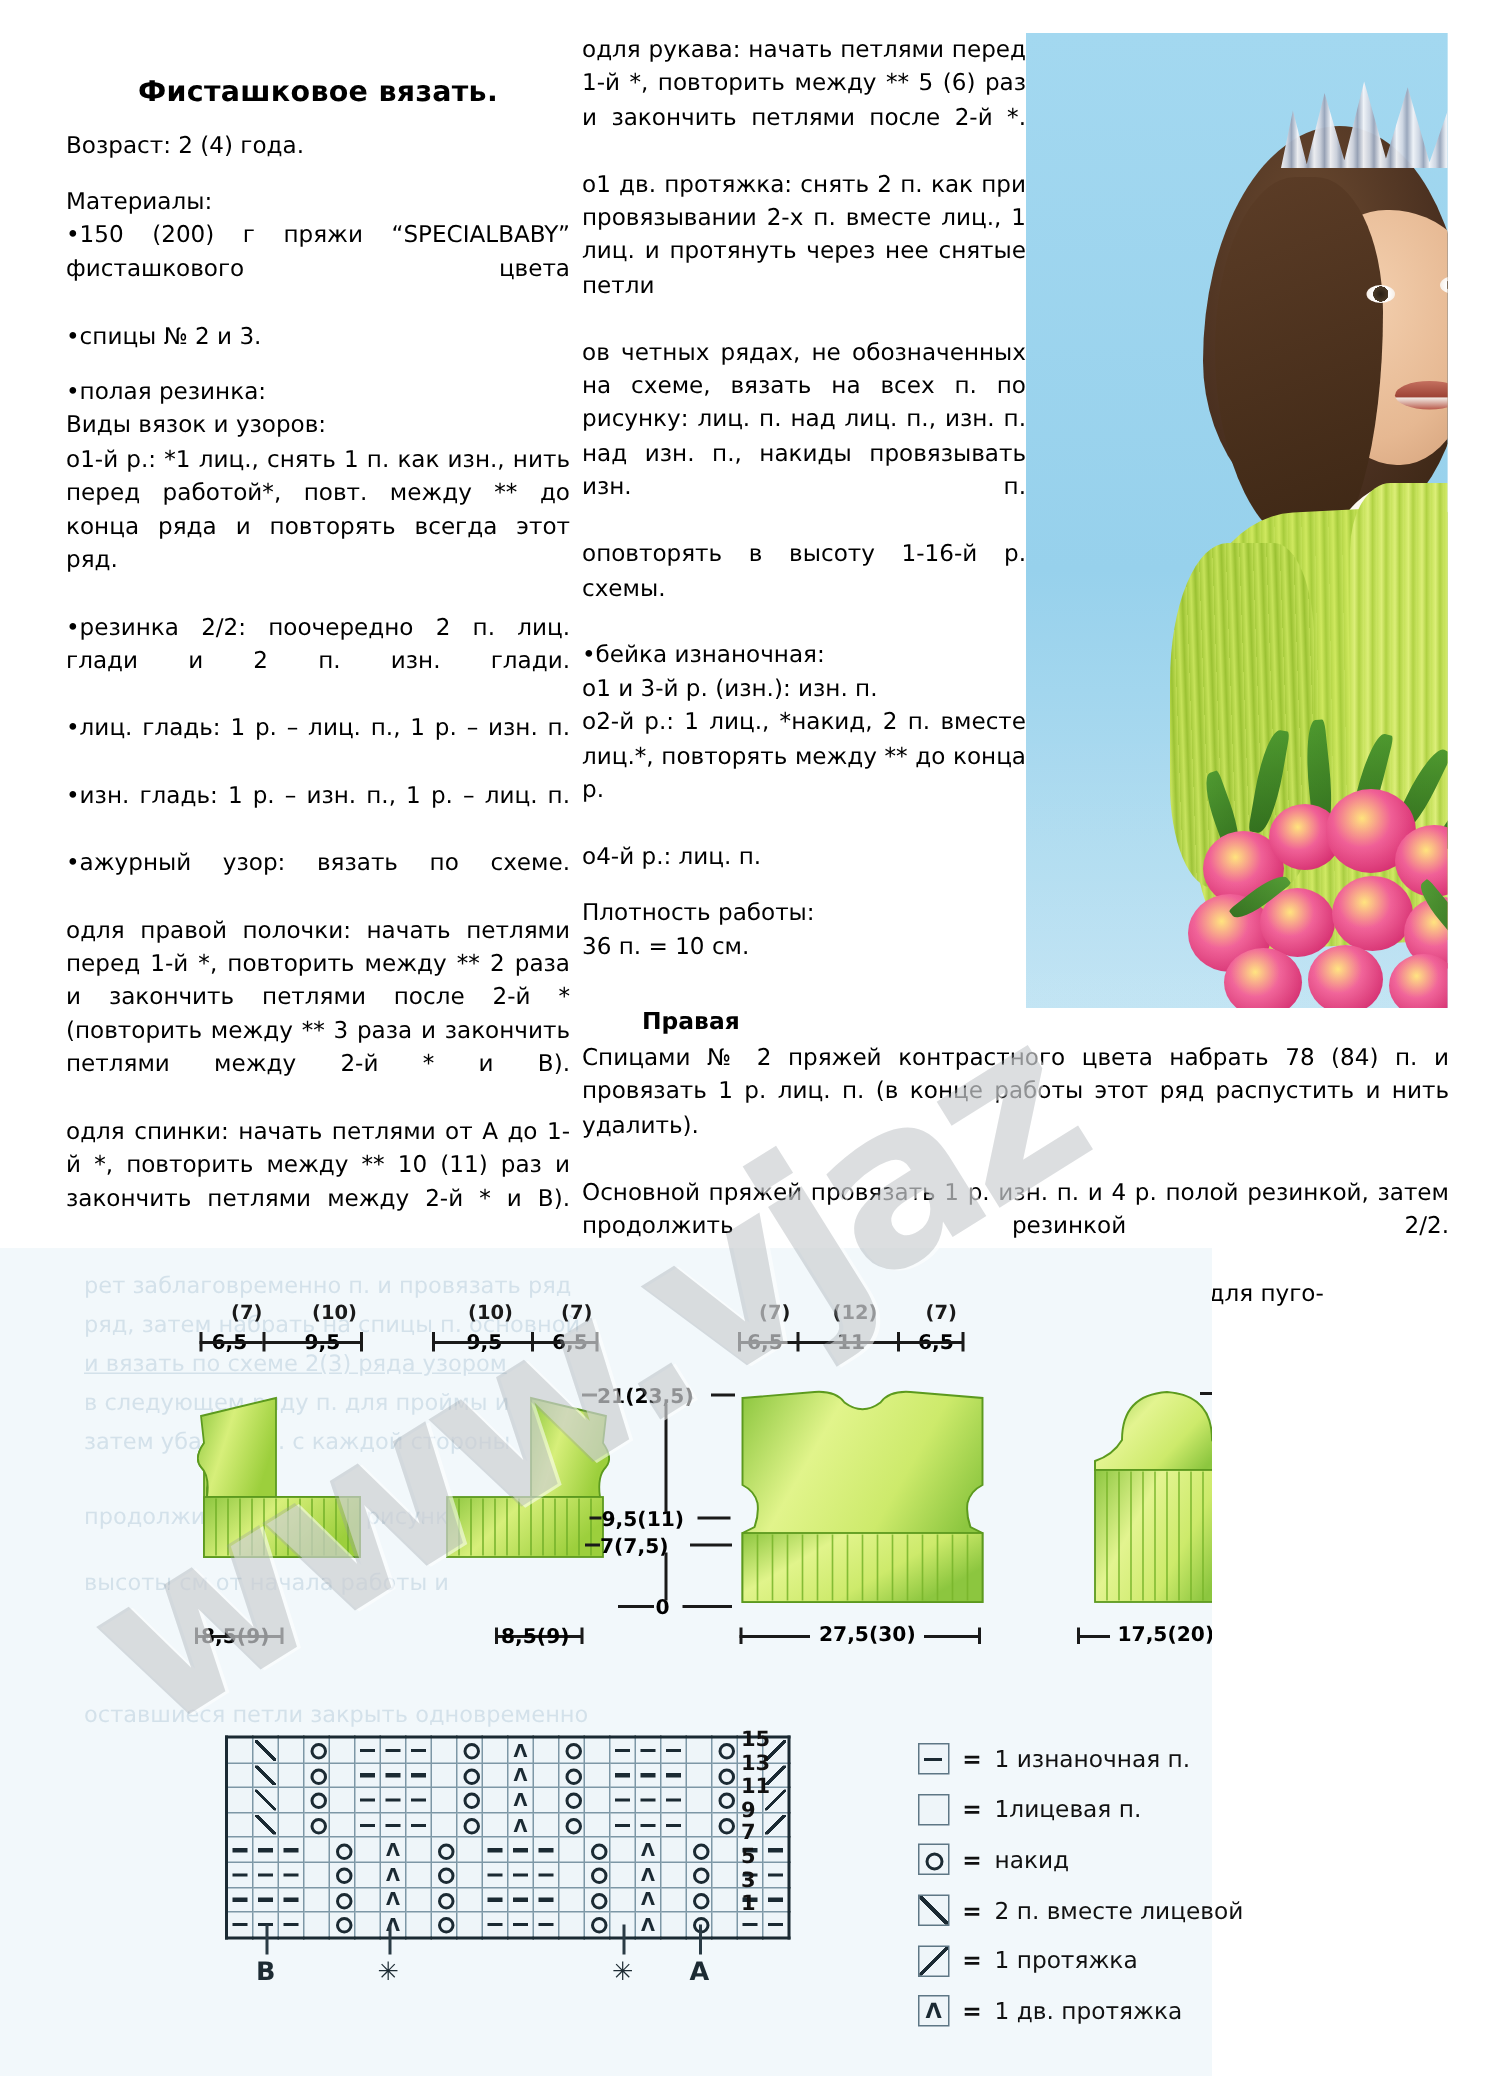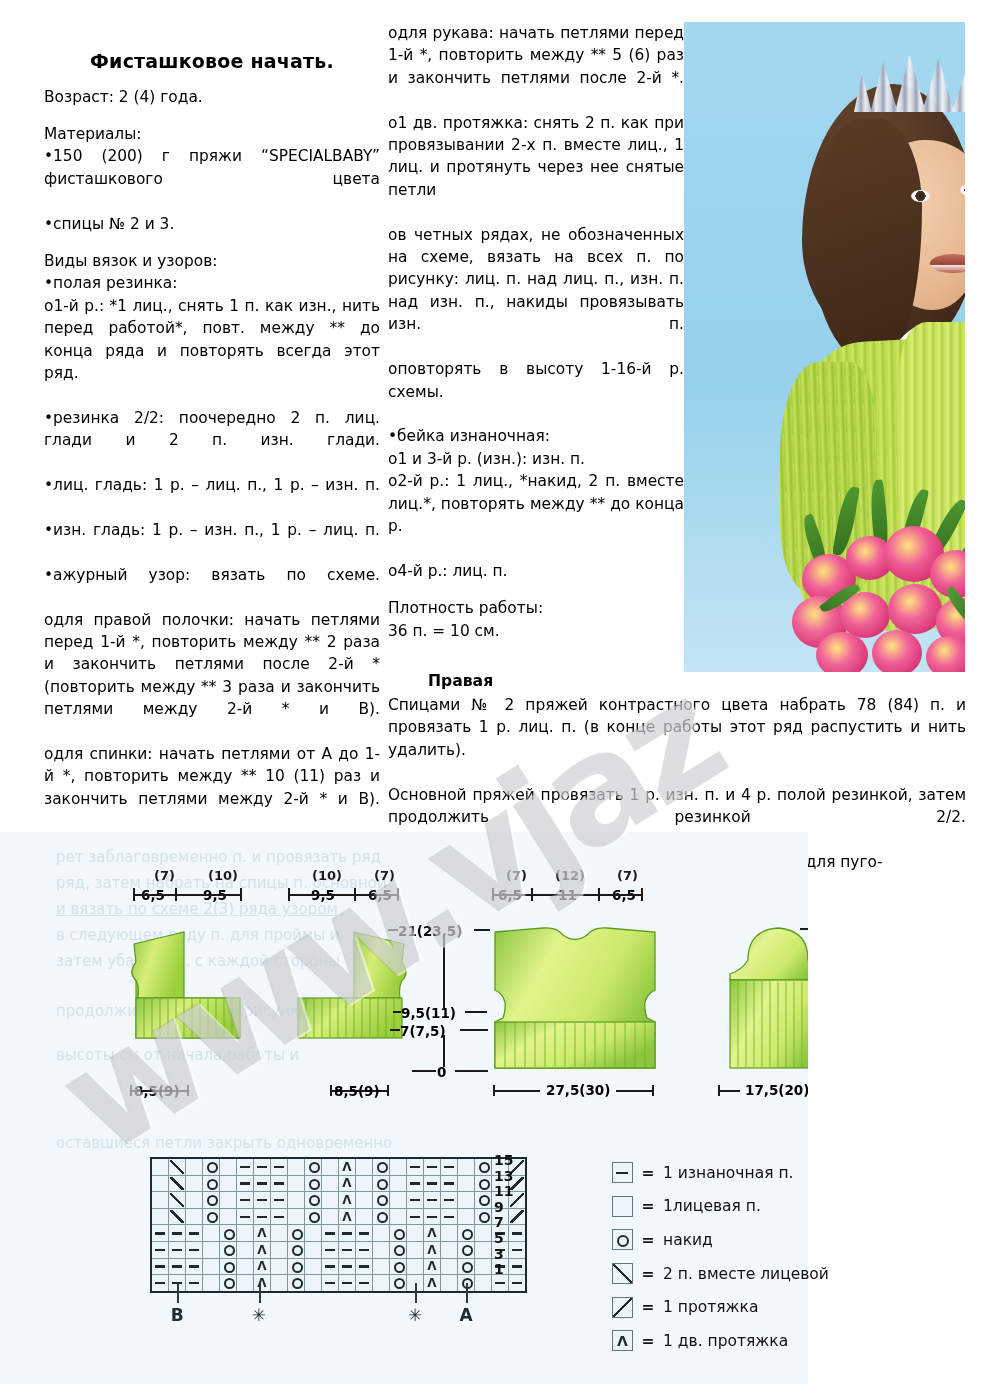--- a/index.html
+++ b/index.html
@@ -135,29 +135,29 @@
   .lgbox.cdd{display:flex;align-items:center;justify-content:center;font-size:14px;font-weight:bold;color:#1b2a33;}
 </style>
 </head>
 <body>
 
 <div class="page">
 
   <div class="toparea">
 
     <div class="col colL">
-      <div class="title">Фисташковое начать.</div>
+      <div class="title">Фисташковое вязать.</div>
       <p class="t">Возраст: 2 (4) года.</p>
       <p class="blank"></p>
       <p class="t">Материалы:</p>
       <p class="t jst"><span class="mk">•</span><span>150 (200) г пряжи “SPECIALBABY” фисташкового цвета</span></p>
       <p class="t"><span class="mk">•</span><span>спицы № 2 и 3.</span></p>
       <p class="blank"></p>
+      <p class="t"><span class="mk">•</span><span>полая резинка:</span></p>
       <p class="t">Виды вязок и узоров:</p>
-      <p class="t"><span class="mk">•</span><span>полая резинка:</span></p>
       <p class="t jst"><span class="mk">o</span><span>1-й р.: *1 лиц., снять 1 п. как изн., нить перед работой*, повт. между ** до конца ряда и повторять всегда этот ряд.</span></p>
       <p class="t jst"><span class="mk">•</span><span>резинка 2/2: поочередно 2 п. лиц. глади и 2 п. изн. глади.</span></p>
       <p class="t jst"><span class="mk">•</span><span>лиц. гладь: 1 р. – лиц. п., 1 р. – изн. п.</span></p>
       <p class="t jst"><span class="mk">•</span><span>изн. гладь: 1 р. – изн. п., 1 р. – лиц. п.</span></p>
       <p class="t jst"><span class="mk">•</span><span>ажурный узор: вязать по схеме.</span></p>
       <p class="t jst"><span class="mk">o</span><span>для правой полочки: начать петлями перед 1-й *, повторить между ** 2 раза и закончить петлями после 2-й * (повторить между ** 3 раза и закончить петлями между 2-й * и В).</span></p>
       <p class="t jst"><span class="mk">o</span><span>для спинки: начать петлями от А до 1-й *, повторить между ** 10 (11) раз и закончить петлями между 2-й * и В).</span></p>
     </div>
 
     <div class="col colM">

